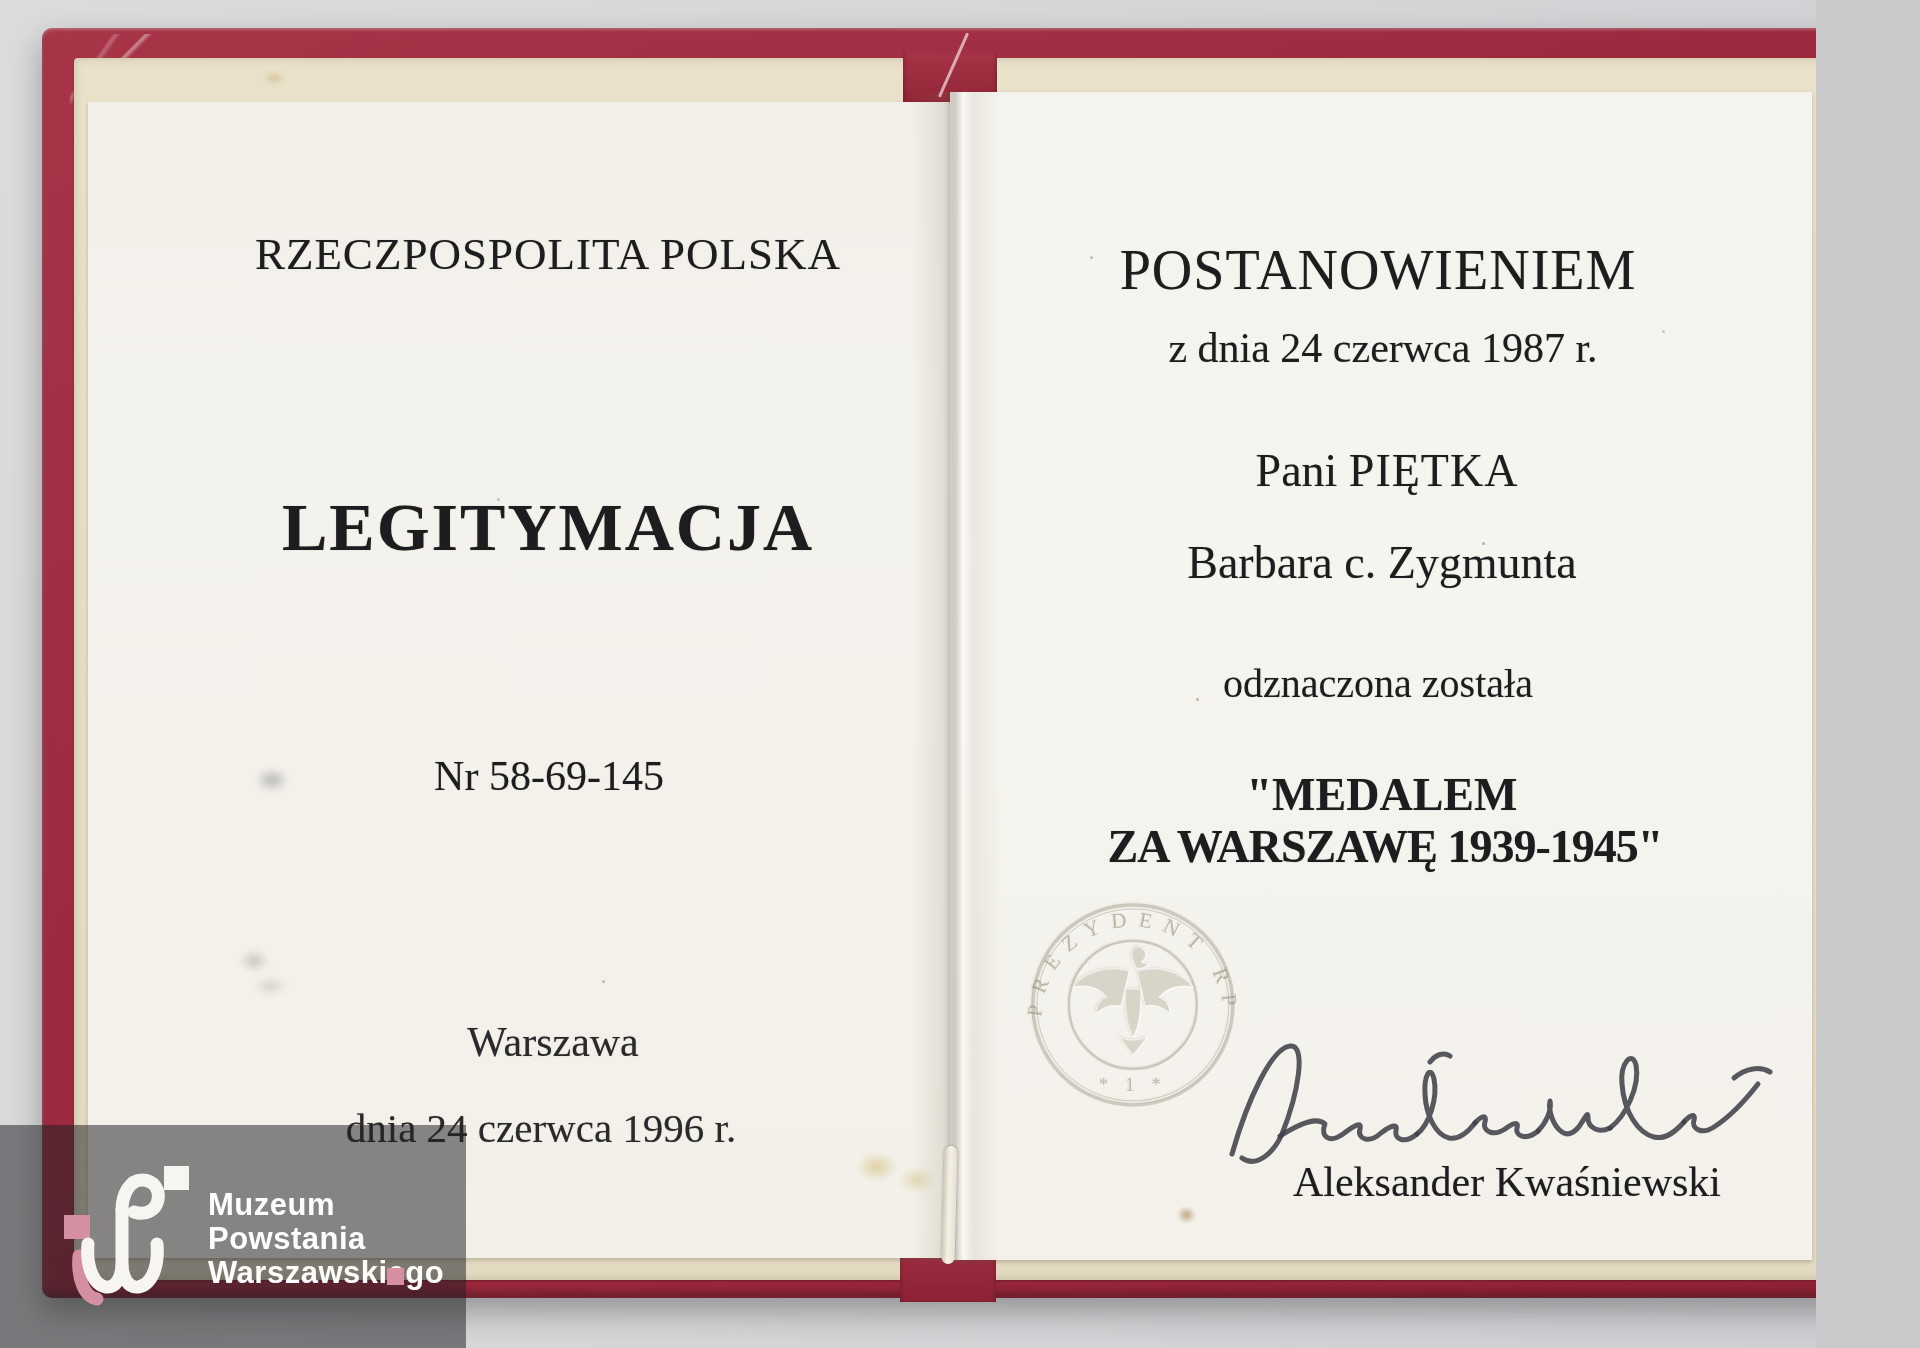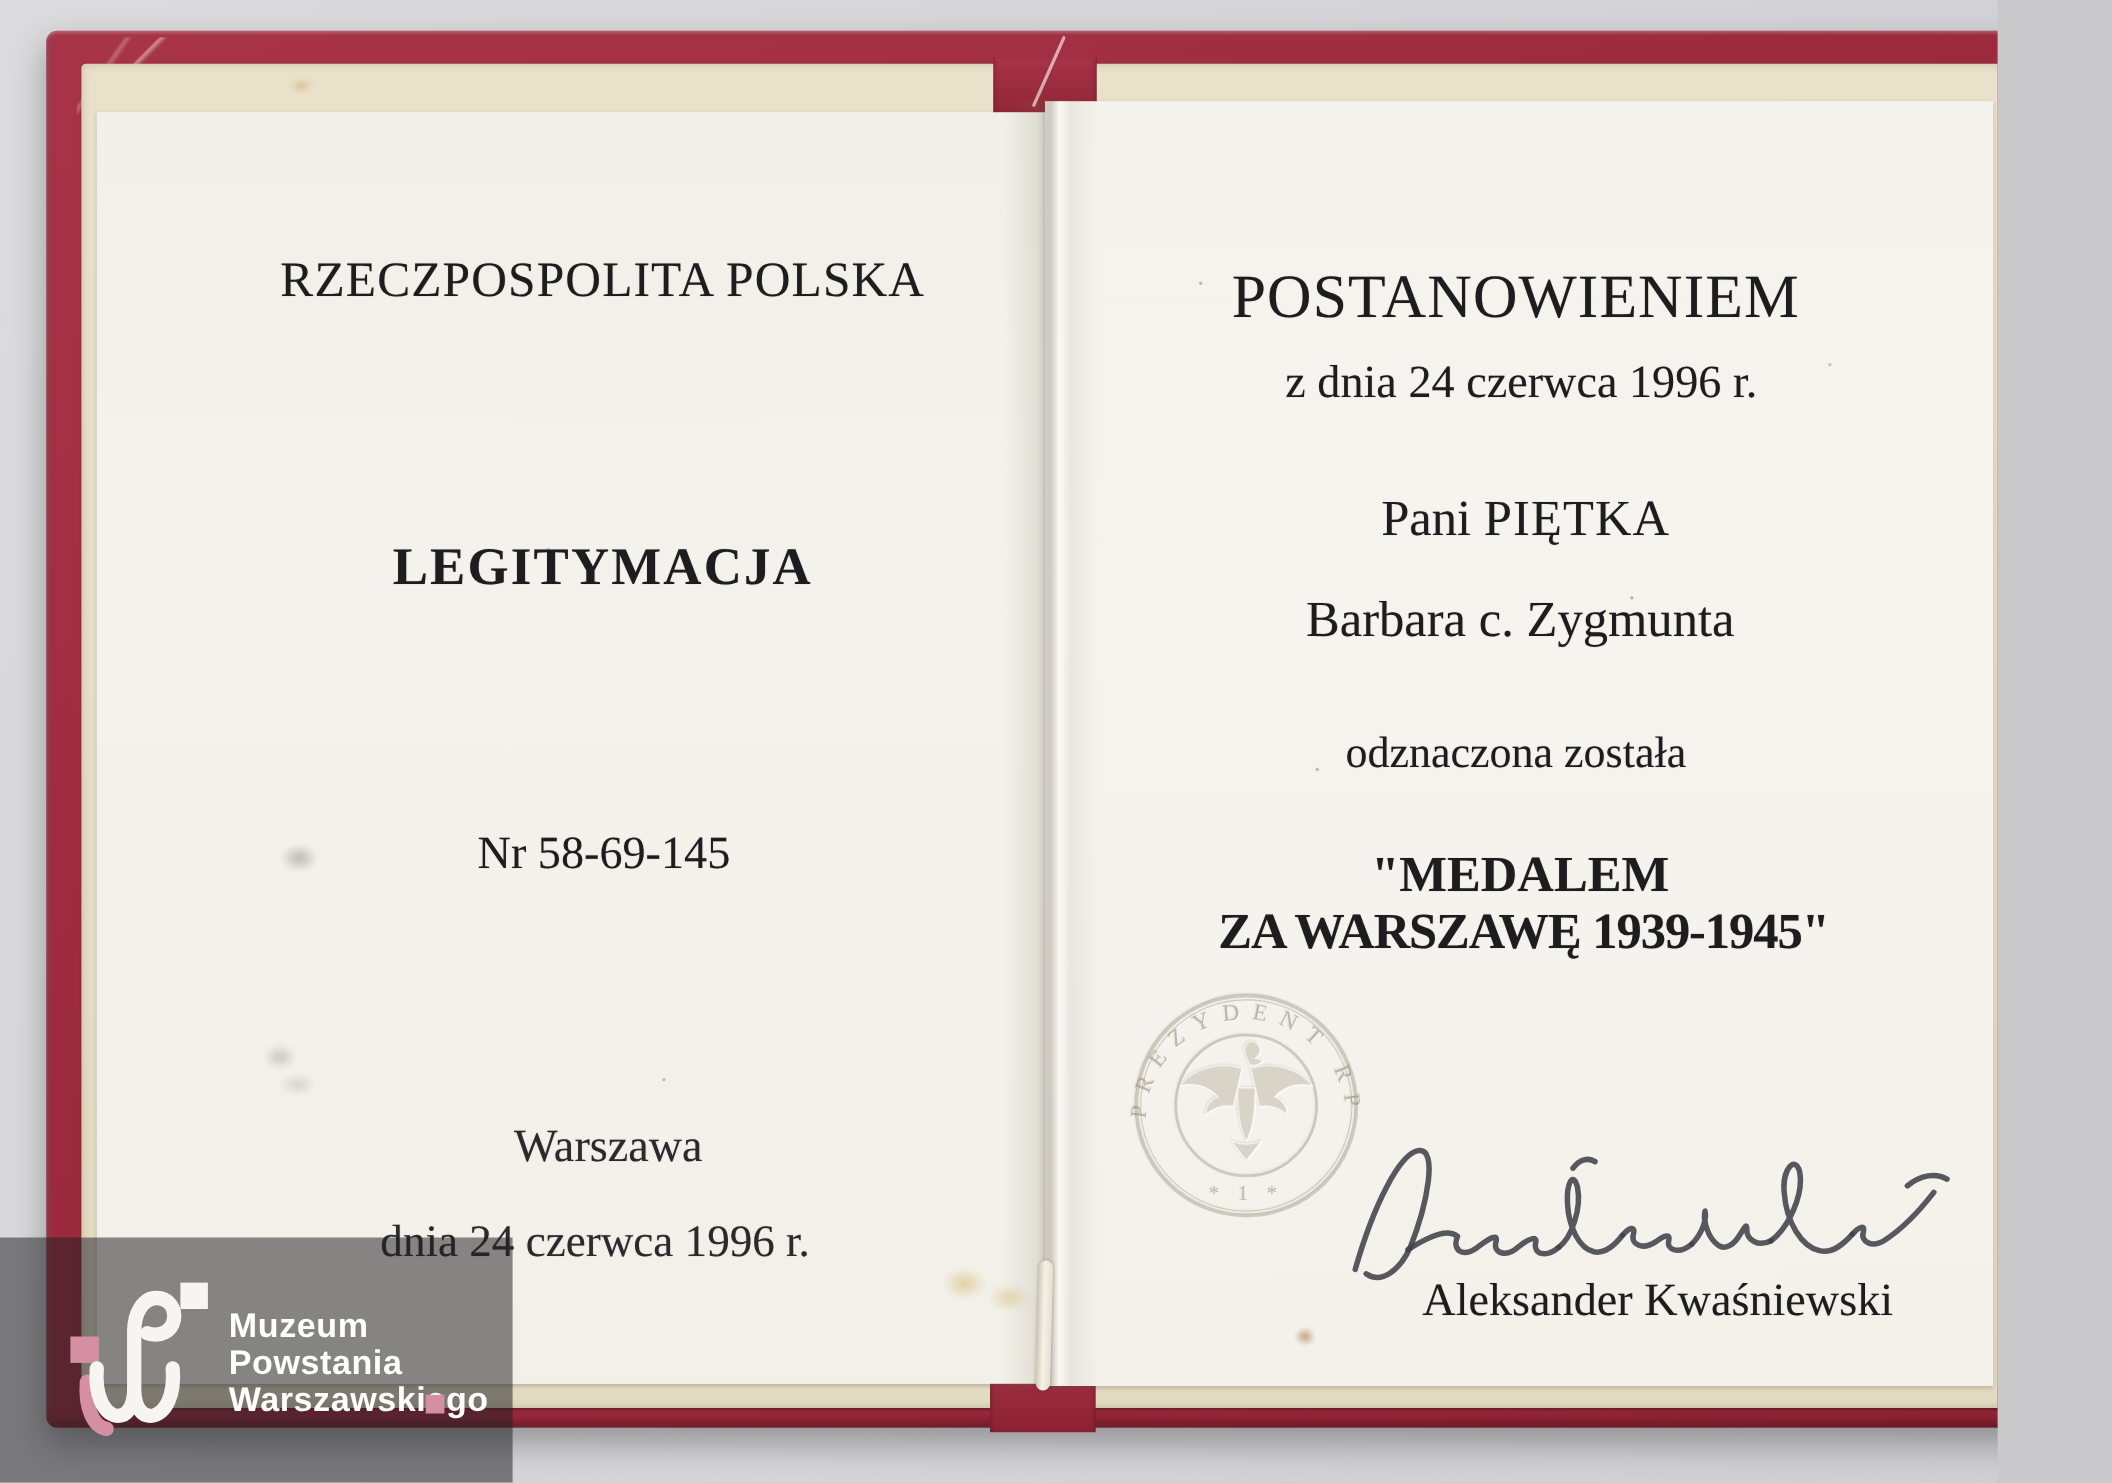--- a/index.html
+++ b/index.html
@@ -34,21 +34,21 @@
   .thread{position:absolute;left:943px;top:1146px;width:13px;height:118px;border-radius:7px;
          transform:rotate(1.5deg);
          background:linear-gradient(90deg,#cfc9b6 0%,#f5f2e6 45%,#e4dfcf 100%);
          box-shadow:0 0 3px rgba(80,70,50,.45);}
   .lint{position:absolute;left:952px;top:30px;width:3px;height:70px;border-radius:2px;
          background:rgba(255,255,255,.75);transform:rotate(24deg);opacity:.8;}
   
   .doc-line{position:absolute;transform:translateX(-50%);white-space:nowrap;color:#1d1d1f;
             text-shadow:0 0 1px rgba(35,35,35,.35);}
   .lp-header{left:548px;top:228px;font-size:45px;letter-spacing:1px;}
-  .lp-title{left:548px;top:488px;font-size:48px;font-weight:700;letter-spacing:2px;}
+  .lp-title{left:548px;top:488px;font-size:68px;font-weight:700;letter-spacing:2px;}
   .lp-number{left:549px;top:752px;font-size:42px;}
   .lp-city{left:553px;top:1018px;font-size:42px;color:#2a2a2c;}
   .lp-date{left:541px;top:1104px;font-size:41px;color:#2a2a2c;}
   .rp-header{left:1378px;top:238px;font-size:56px;letter-spacing:1px;}
   .rp-date{left:1383px;top:324px;font-size:42px;}
   .rp-name1{left:1387px;top:444px;font-size:46px;}
   .rp-name1 b{font-weight:400;letter-spacing:1px;}
   .rp-name2{left:1382px;top:536px;font-size:46px;}
   .rp-award{left:1378px;top:660px;font-size:40px;}
   .rp-medal1{left:1382px;top:768px;font-size:46px;font-weight:700;}
@@ -121,21 +121,21 @@
   <div class="blot stain-top"></div>
   <div class="blot specks"></div>
 
   <div class="doc-line lp-header">RZECZPOSPOLITA POLSKA</div>
   <div class="doc-line lp-title">LEGITYMACJA</div>
   <div class="doc-line lp-number">Nr 58-69-145</div>
   <div class="doc-line lp-city">Warszawa</div>
   <div class="doc-line lp-date">dnia 24 czerwca 1996 r.</div>
 
   <div class="doc-line rp-header">POSTANOWIENIEM</div>
-  <div class="doc-line rp-date">z dnia 24 czerwca 1996 r.</div>
+  <div class="doc-line rp-date">z dnia 24 czerwca 1987 r.</div>
   <div class="doc-line rp-name1"><span>Pani </span><b>PIĘTKA</b></div>
   <div class="doc-line rp-name2">Barbara c. Zygmunta</div>
   <div class="doc-line rp-award">odznaczona została</div>
   <div class="doc-line rp-medal1">"MEDALEM</div>
   <div class="doc-line rp-medal2">ZA WARSZAWĘ 1939-1945"</div>
 
   <div class="doc-line rp-signame">Aleksander Kwaśniewski</div>
 
   <svg class="seal" viewBox="0 0 240 240">
     <defs>

